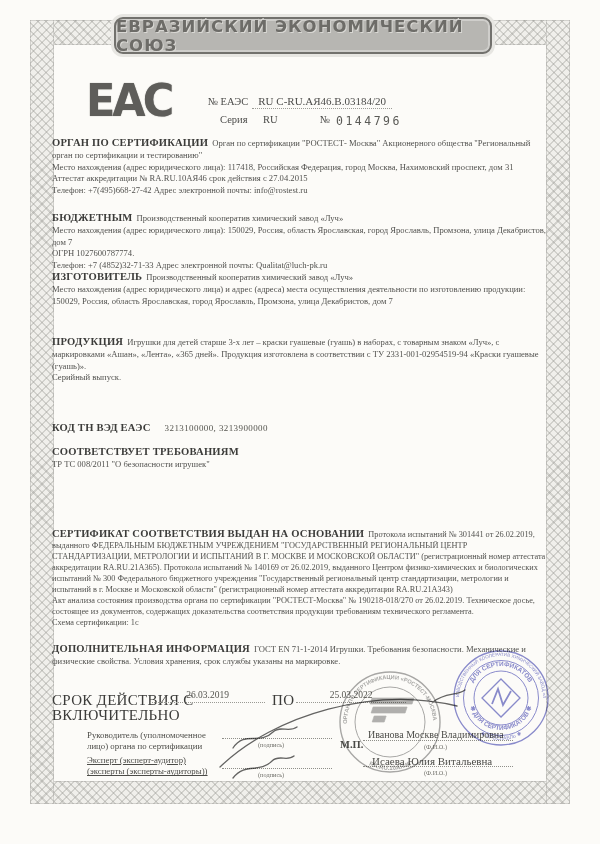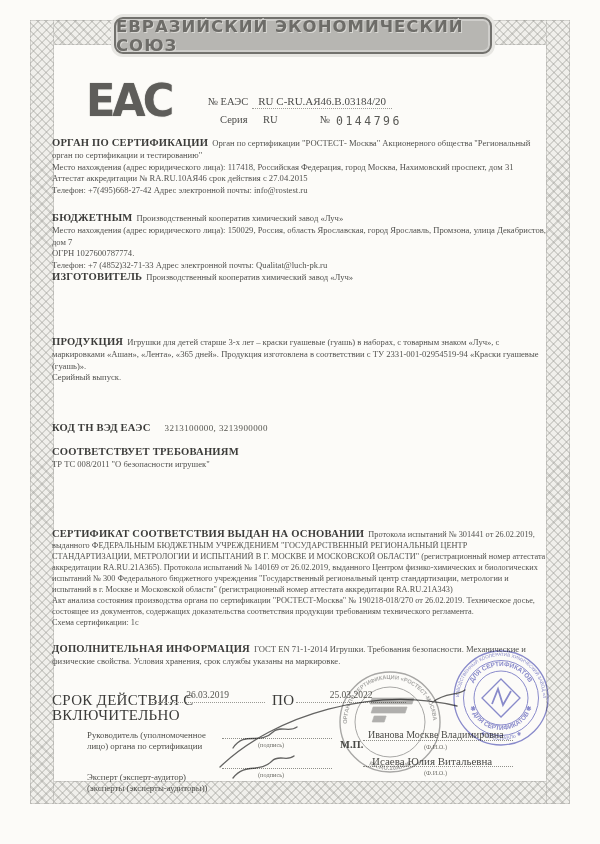--- a/index.html
+++ b/index.html
@@ -92,20 +92,21 @@
 
   <div class="sec" style="top:211px;">
     <span class="sh">БЮДЖЕТНЫМ</span><span>Производственный кооператив химический завод «Луч»</span>
     <div>Место нахождения (адрес юридического лица): 150029, Россия, область Ярославская, город Ярославль, Промзона, улица Декабристов, дом 7</div>
     <div>ОГРН 1027600787774.</div>
     <div>Телефон: +7 (4852)32-71-33 Адрес электронной почты: Qualitat@luch-pk.ru</div>
   </div>
 
   <div class="sec" style="top:270px;">
     <span class="sh">ИЗГОТОВИТЕЛЬ</span><span>Производственный кооператив химический завод «Луч»</span>
+    <div>Место нахождения (адрес юридического лица) и адрес (адреса) места осуществления деятельности по изготовлению продукции: 150029, Россия, область Ярославская, город Ярославль, Промзона, улица Декабристов, дом 7</div>
   </div>
 
   <div class="sec" style="top:335px;">
     <span class="sh">ПРОДУКЦИЯ</span><span>Игрушки для детей старше 3-х лет – краски гуашевые (гуашь) в наборах, с товарным знаком «Луч», с маркировками «Ашан», «Лента», «365 дней». Продукция изготовлена в соответствии с ТУ 2331-001-02954519-94 «Краски гуашевые (гуашь)».</span>
     <div>Серийный выпуск.</div>
   </div>
 
   <div class="sec" style="top:421px;">
     <span class="sh">КОД ТН ВЭД ЕАЭС</span><span class="codes">3213100000, 3213900000</span>
   </div>
@@ -135,21 +136,21 @@
     <div>Руководитель (уполномоченное</div>
     <div>лицо) органа по сертификации</div>
   </div>
   <div class="sigline" style="left:222px;top:738px;width:110px;"></div>
   <div class="caption" style="left:258px;top:741px;">(подпись)</div>
   <div class="mp">М.П.</div>
   <div class="fio-name" style="left:368px;top:729px;">Иванова Москве Владимировна</div>
   <div class="sigline" style="left:363px;top:740px;width:150px;"></div>
   <div class="caption" style="left:424px;top:743px;">(Ф.И.О.)</div>
 
-  <div class="role" style="left:87px;top:772px;">
+  <div class="role" style="left:87px;top:755px;text-decoration:underline;">
     <div>Эксперт (эксперт-аудитор)</div>
     <div>(эксперты (эксперты-аудиторы))</div>
   </div>
   <div class="sigline" style="left:222px;top:768px;width:110px;"></div>
   <div class="caption" style="left:258px;top:771px;">(подпись)</div>
   <div class="fio-name" style="left:372px;top:755px;font-size:11px;">Исаева Юлия Витальевна</div>
   <div class="sigline" style="left:363px;top:766px;width:150px;"></div>
   <div class="caption" style="left:424px;top:769px;">(Ф.И.О.)</div>
 
   <svg class="sig-overlay" width="270" height="115" viewBox="0 0 270 115">

